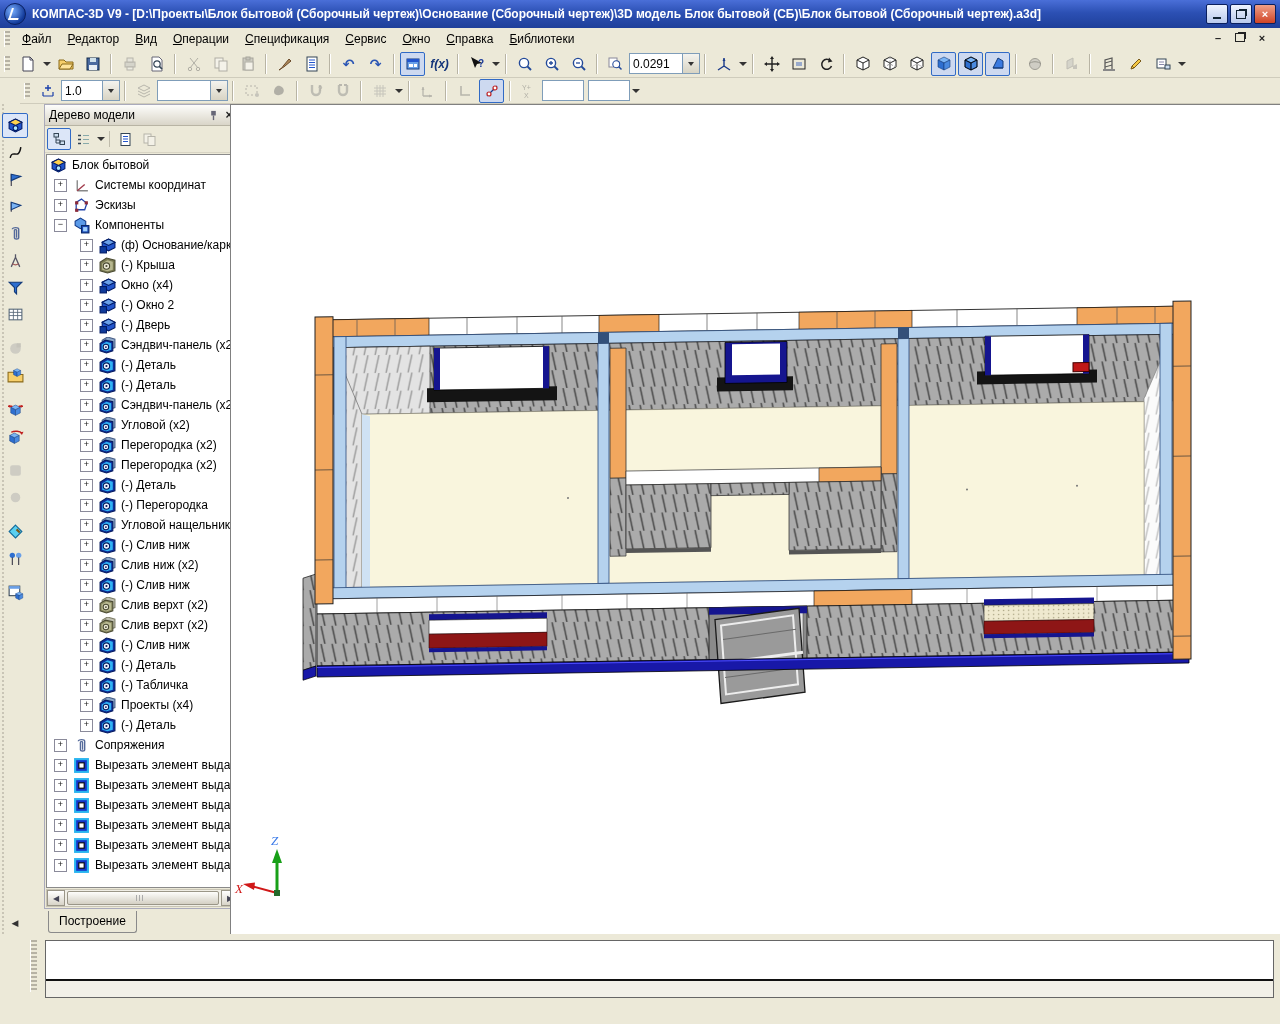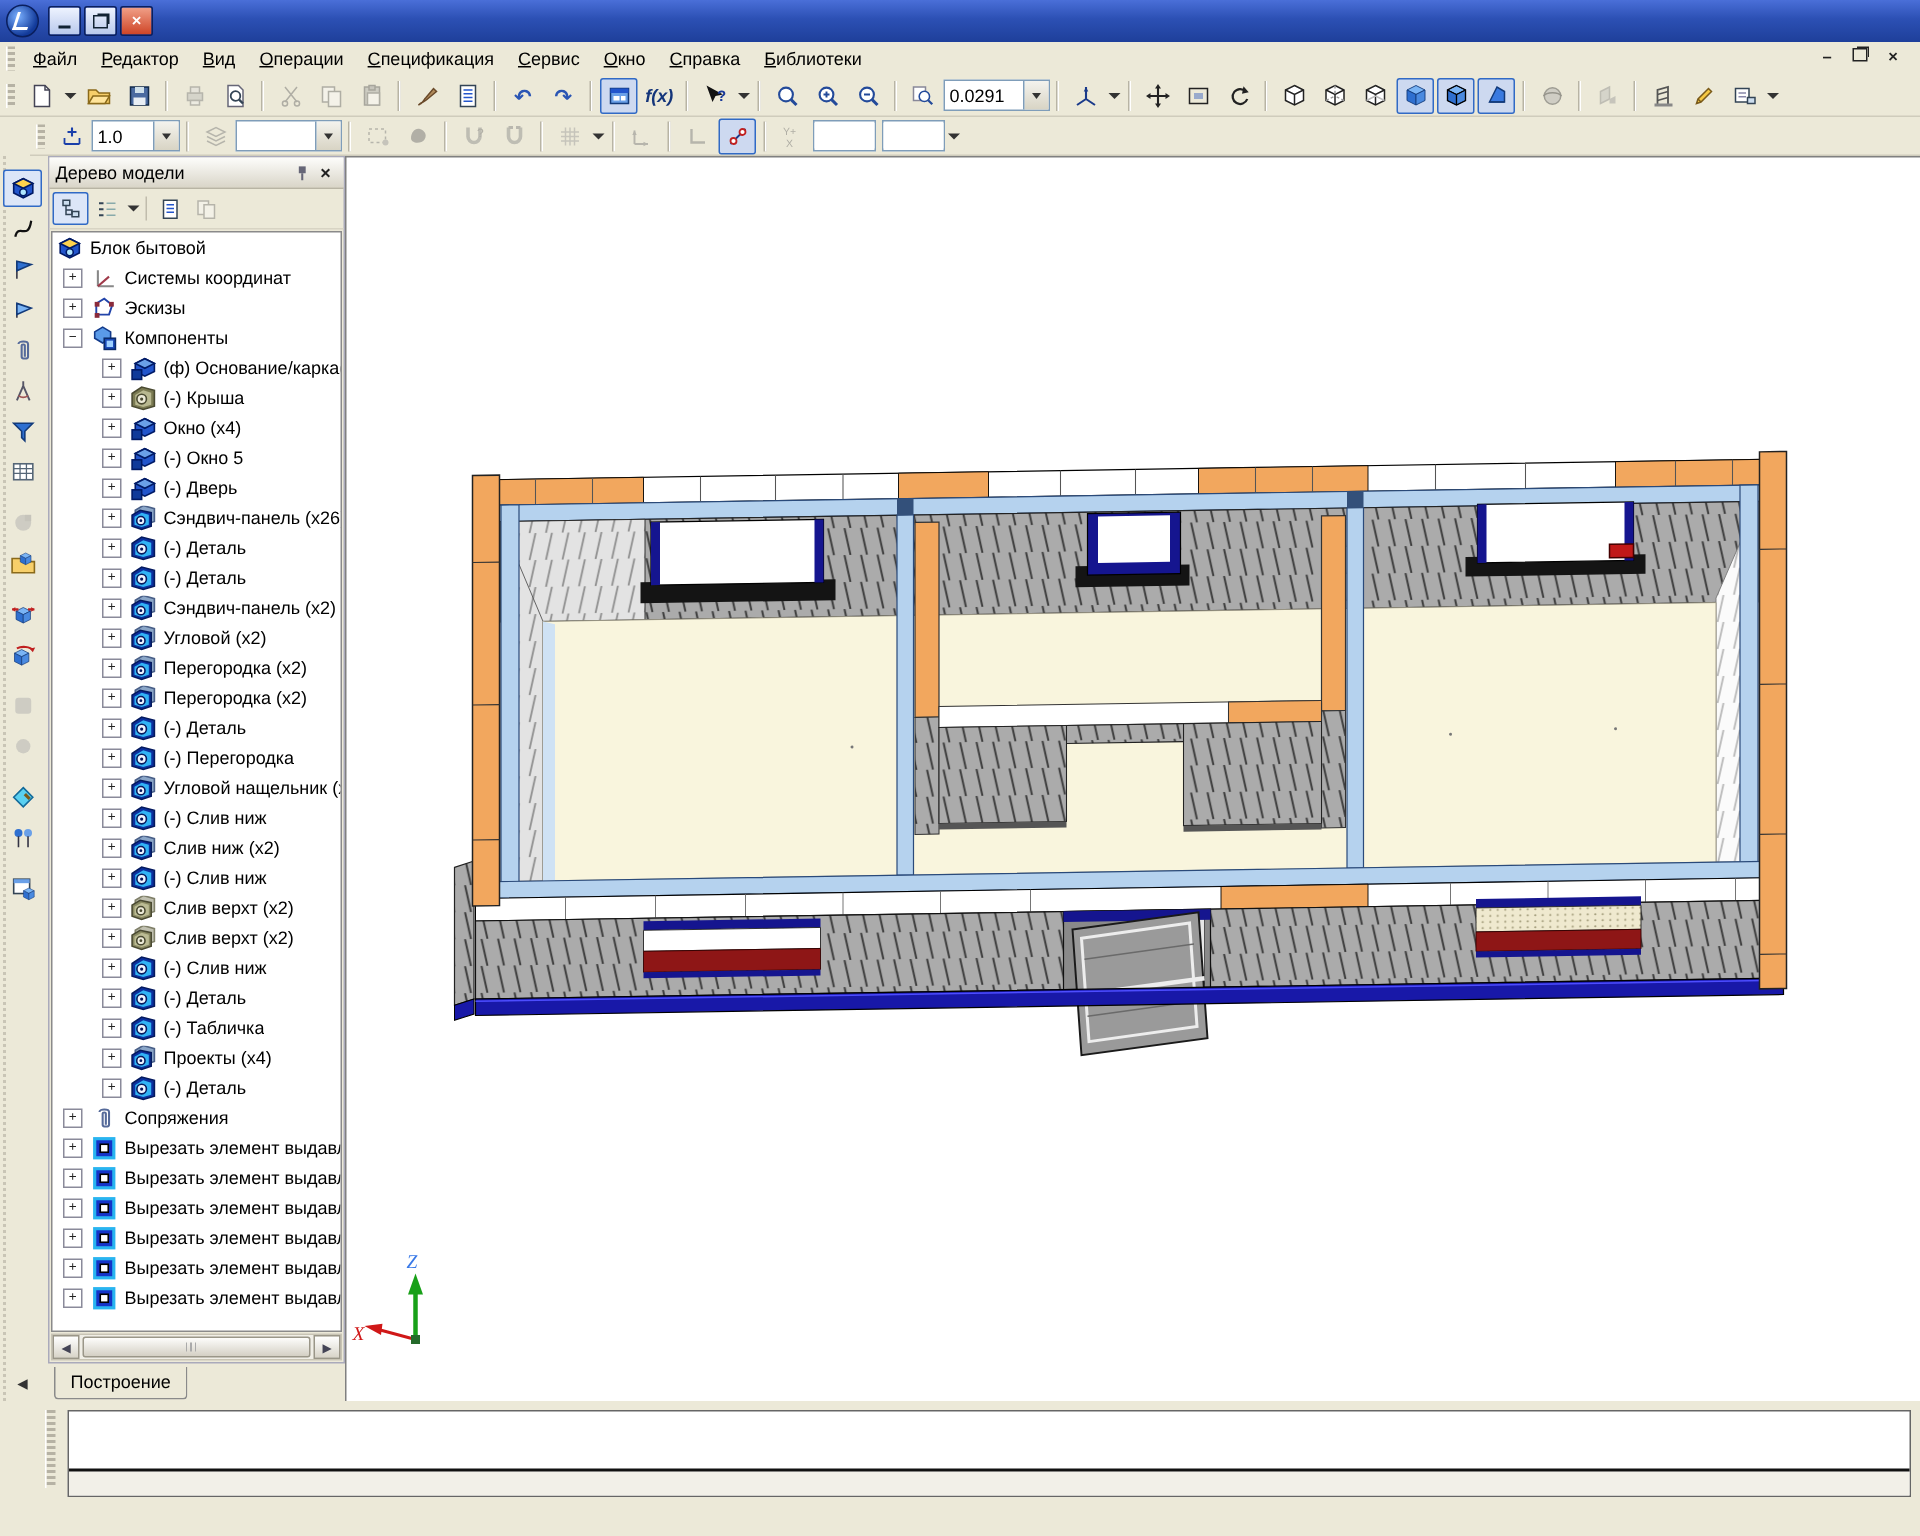--- a/index.html
+++ b/index.html
@@ -60,21 +60,21 @@
     background-image:repeating-linear-gradient(180deg,#c9c5b6 0 2px,transparent 2px 4px);
     background-size:2px 100%;background-position:2px 0;background-repeat:no-repeat;}
   .lbtn{width:24px;height:23px;margin:1px 0;display:flex;align-items:center;justify-content:center;
     border:1px solid transparent;border-radius:2px;flex:none;}
   .lbtn.pressed{border:1px solid #316ac5;background:#dce6f8;}
   .lbtn.dis svg{filter:grayscale(1);opacity:.45;}
   .lbtn svg{width:17px;height:17px;}
   .lgap{height:7px;flex:none;}
   .lb-arrow{margin-top:auto;margin-bottom:6px;font-size:9px;color:#333;}
   
-  .treecol{position:absolute;left:32px;top:0;width:204px;height:830px;}
+  .treecol{position:absolute;left:44px;top:0;width:204px;height:830px;}
   .tpanel{position:absolute;left:0;top:0;width:198px;height:805px;border:1px solid #aab;
     background:#ece9d8;box-sizing:border-box;display:flex;flex-direction:column;}
   .tpanel-header{height:20px;border-bottom:1px solid #b8b4a4;background:linear-gradient(180deg,#fdfdfb,#d9d5c8);
     display:flex;align-items:center;padding:0 4px;flex:none;}
   .tpanel-title{flex:1;font-size:12px;}
   .ph-btn{width:16px;height:15px;display:flex;align-items:center;justify-content:center;color:#222;}
   .ph-btn svg{width:11px;height:11px;}
   .ph-x{font-weight:bold;font-size:12px;}
   .tpanel-toolbar{height:24px;display:flex;align-items:center;padding:1px 2px;flex:none;border-bottom:1px solid #d8d4c4;}
   .ttb{width:22px;height:20px;display:flex;align-items:center;justify-content:center;border:1px solid transparent;border-radius:2px;}
@@ -191,20 +191,21 @@
       <polygon points="2,4 8,7 8,14 2,11" fill="#2e6fd0" stroke="#123a7a" stroke-width=".6"></polygon>
       <polygon points="14,4 8,7 8,14 14,11" fill="#4a8ae0" stroke="#123a7a" stroke-width=".6"></polygon>
     </symbol>
   </defs>
 </svg>
 
 <div id="app">
 
   <div class="titlebar">
     <div class="title-logo"></div>
+    <span class="title-text">КОМПАС-3D V9 - [D:\Проекты\Блок бытовой (Сборочный чертеж)\Основание (Сборочный чертеж)\3D модель Блок бытовой (СБ)\Блок бытовой (Сборочный чертеж).a3d]</span>
     <div class="winbtns">
       <div class="winbtn">
           <span class="minbar"></span>
         </div>
       <div class="winbtn">
           <span class="restsq"></span>
         </div>
       <div class="winbtn close">×</div>
     </div>
   </div>
@@ -746,21 +747,21 @@
     <svg class="ticon" viewBox="0 0 16 16">
                 <use href="#sym-asm-blue"></use>
               </svg>
     <span class="tlabel">Окно (x4)</span>
   </div>
             <div class="trow" style="padding-left: 33px;">
     <span class="texp">+</span>
     <svg class="ticon" viewBox="0 0 16 16">
                 <use href="#sym-asm-blue"></use>
               </svg>
-    <span class="tlabel">(-) Окно 5</span>
+    <span class="tlabel">(-) Окно 2</span>
   </div>
             <div class="trow" style="padding-left: 33px;">
     <span class="texp">+</span>
     <svg class="ticon" viewBox="0 0 16 16">
                 <use href="#sym-asm-blue"></use>
               </svg>
     <span class="tlabel">(-) Дверь</span>
   </div>
             <div class="trow" style="padding-left: 33px;">
     <span class="texp">+</span>

